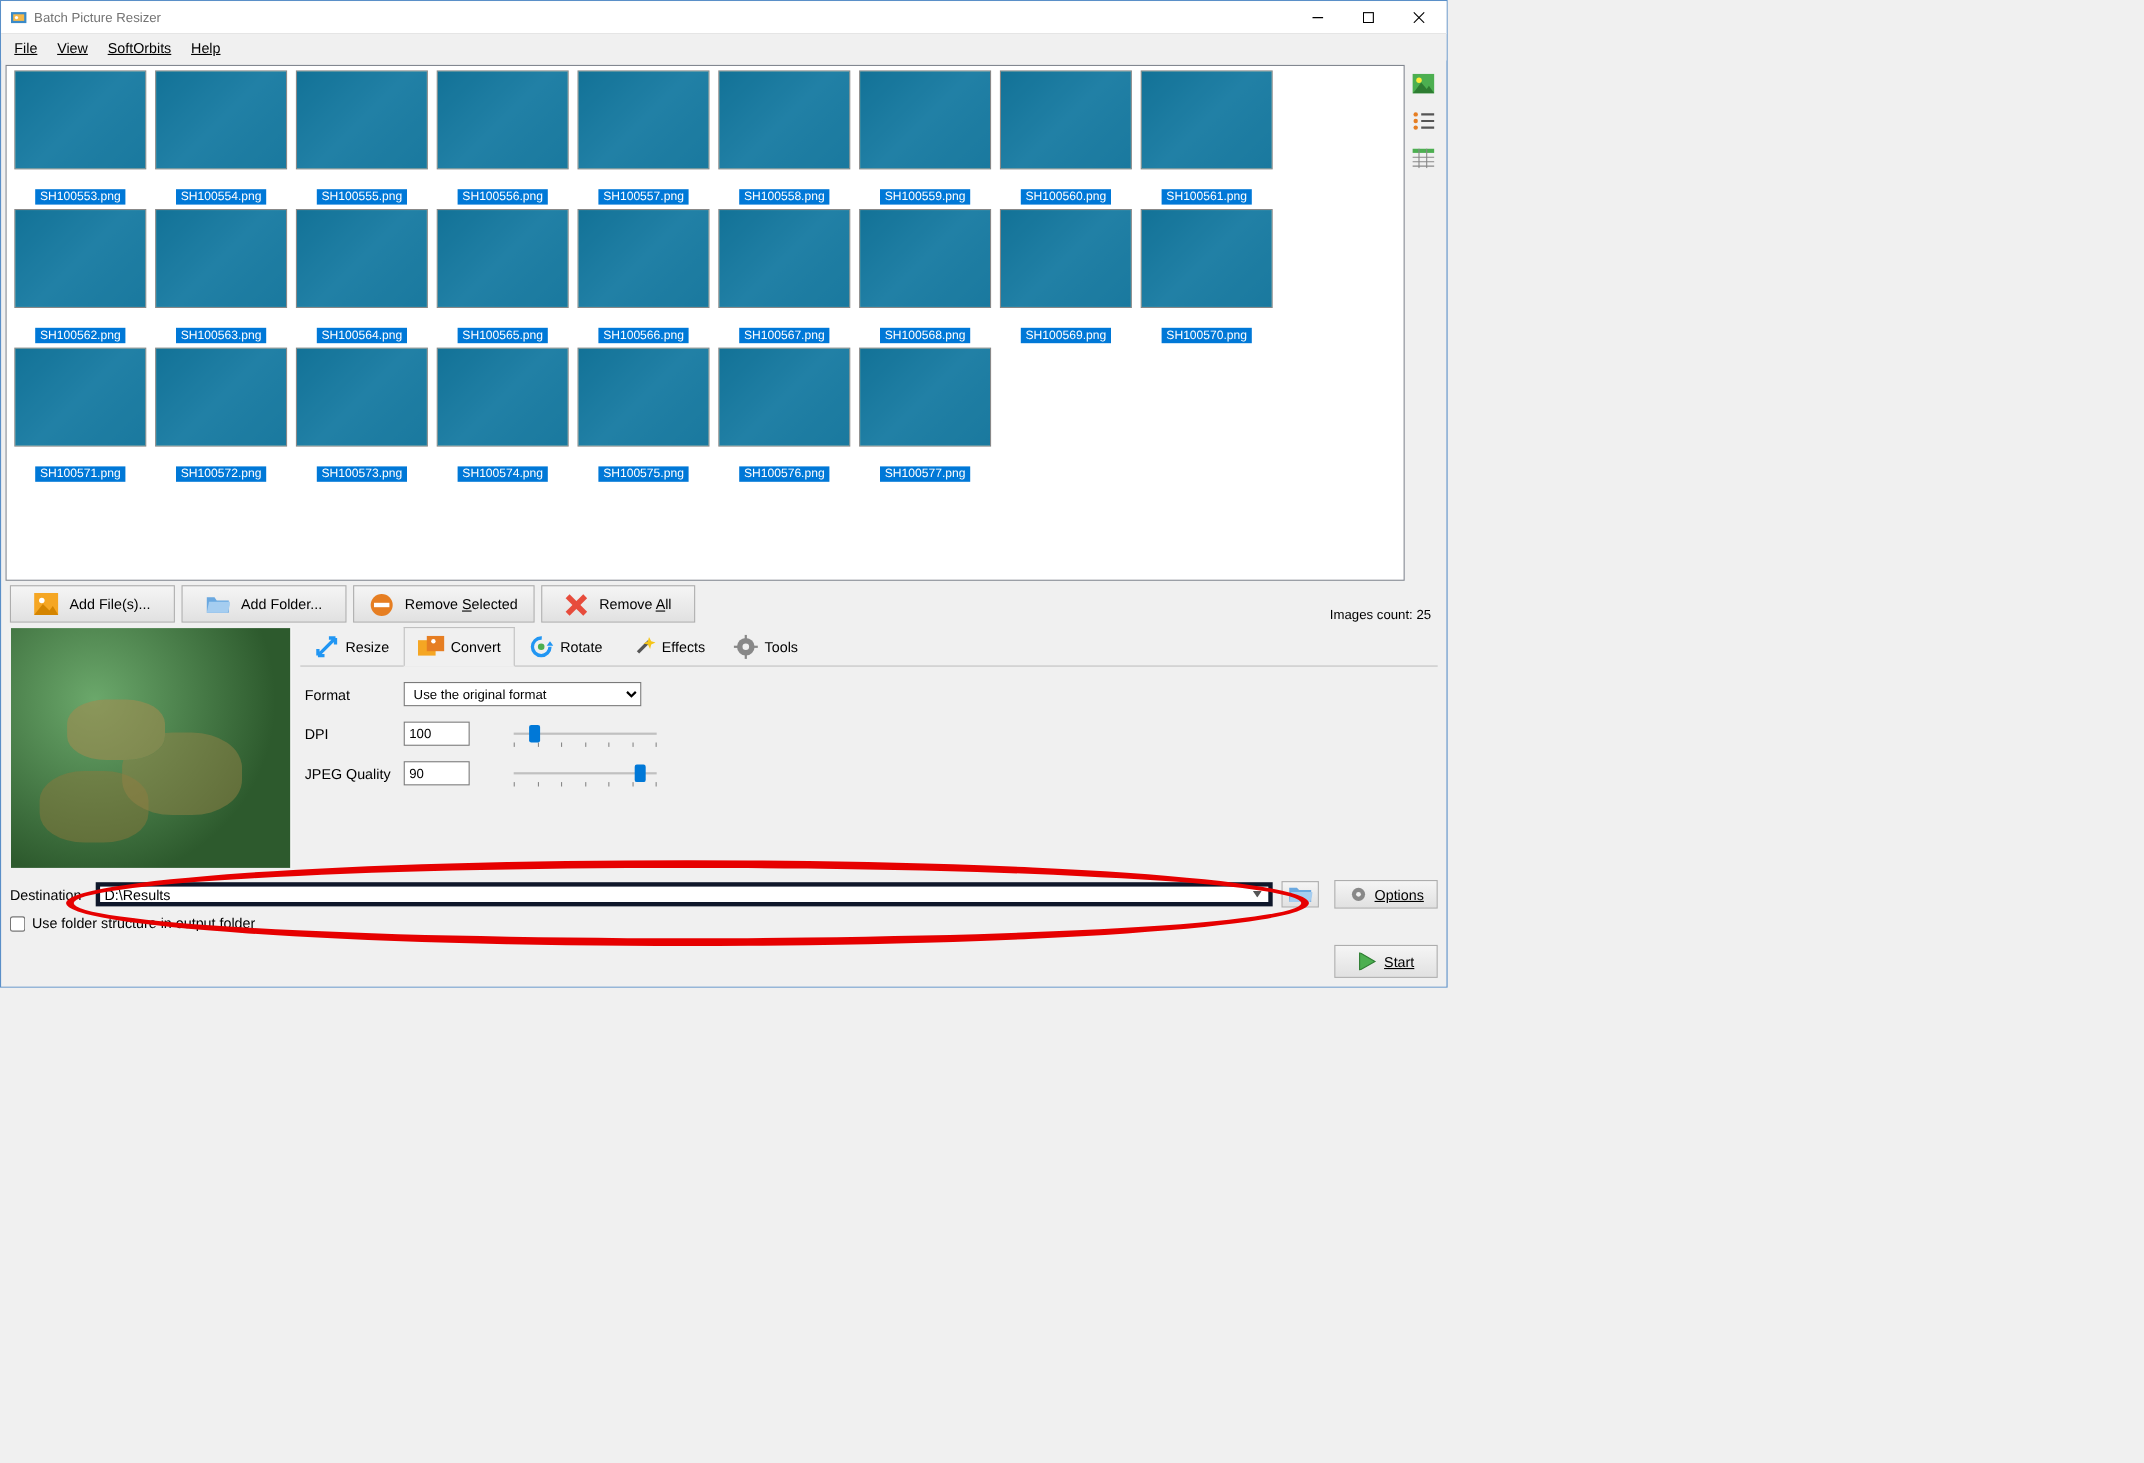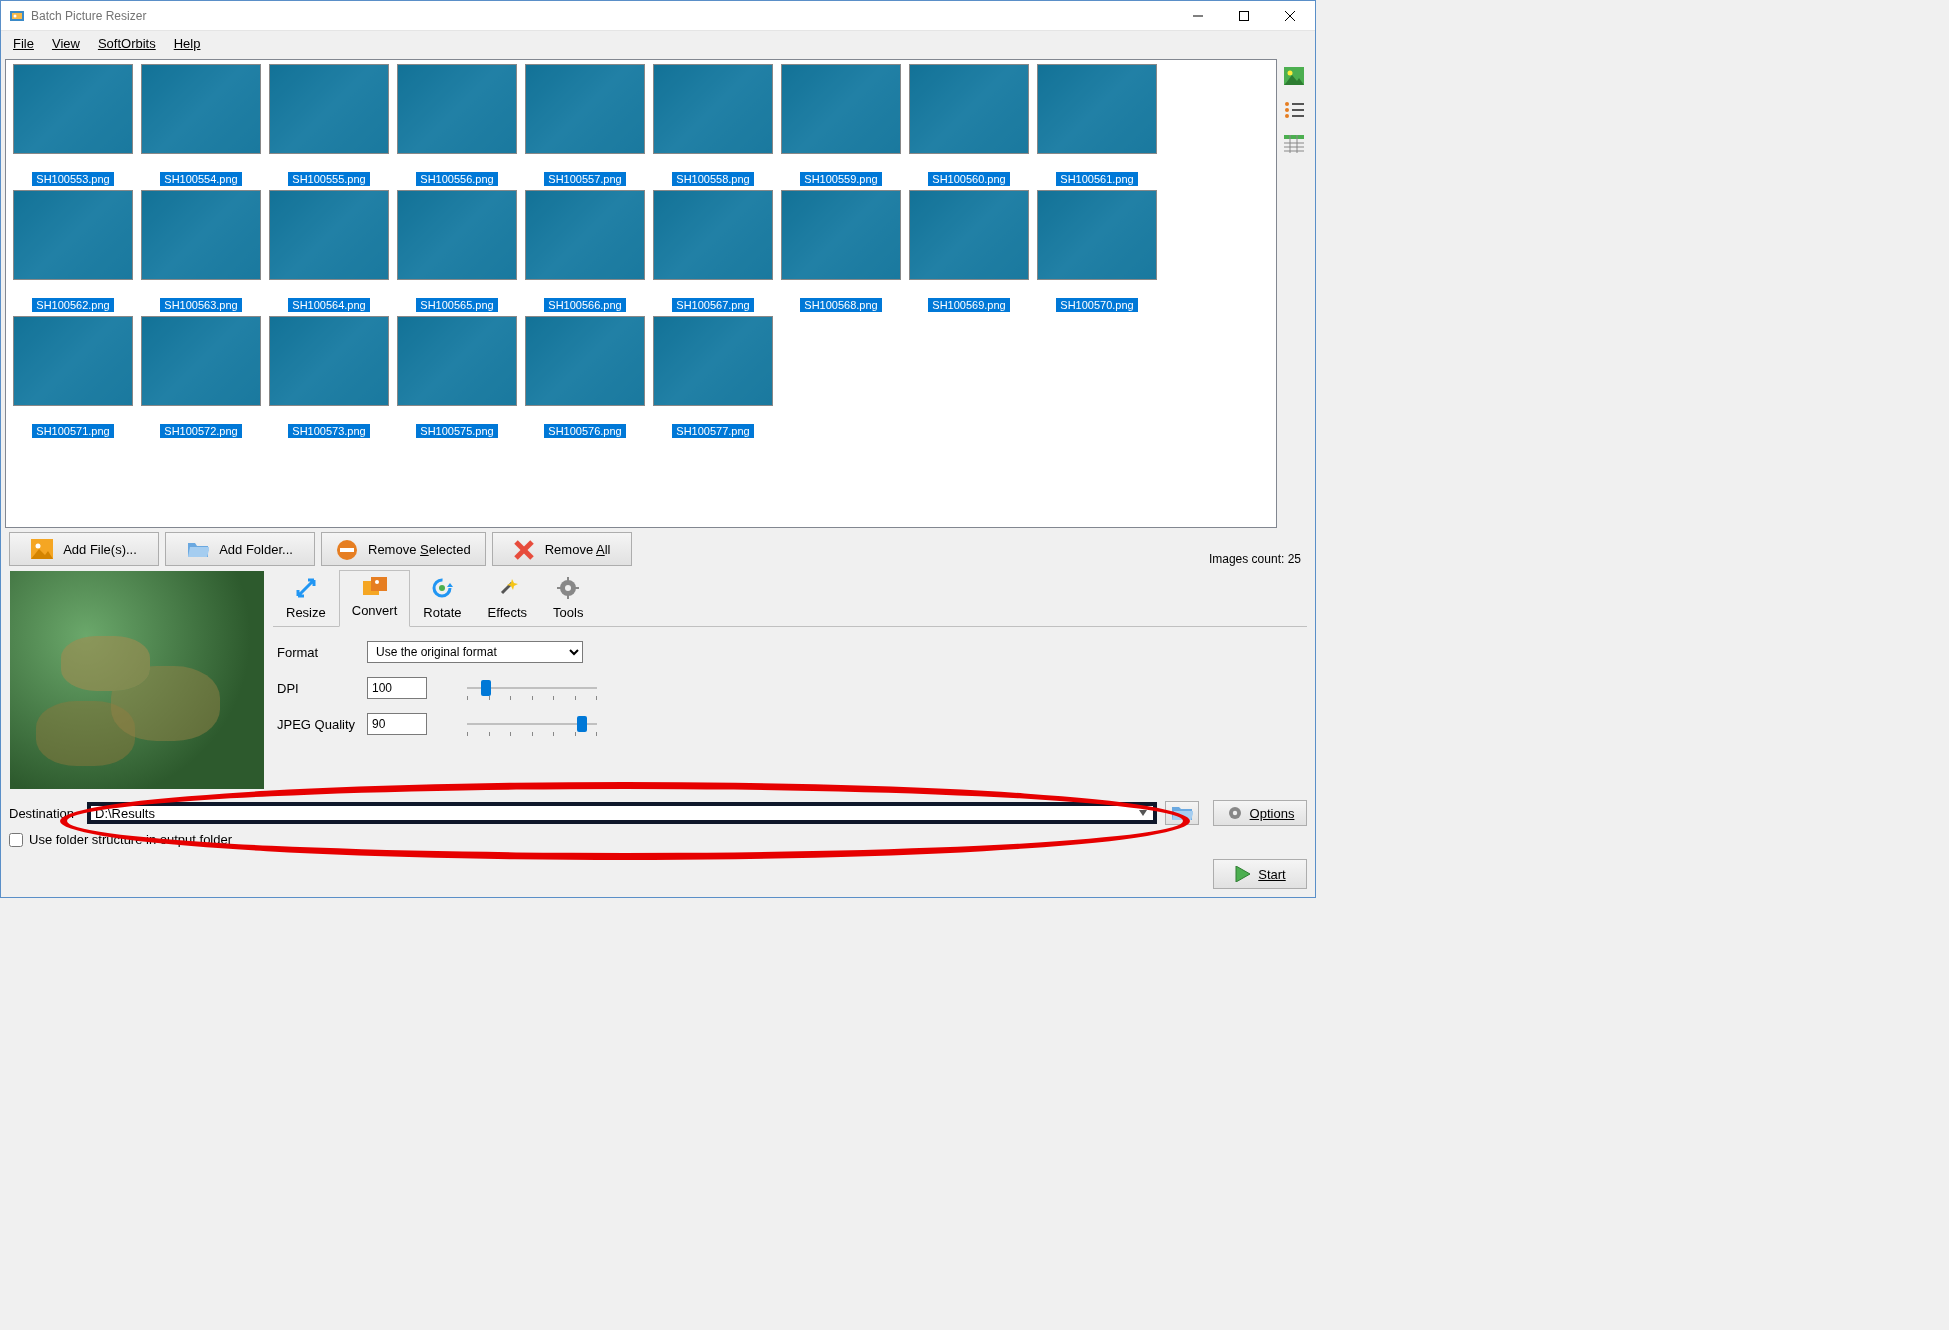--- a/index.html
+++ b/index.html
@@ -31,21 +31,21 @@
 .abtn .icon { width: 22px; height: 20px; }
 .abtn .lbl .ul { text-decoration: underline; }
 .count { margin-left: auto; font-size: 12px; padding-right: 6px;}
 
 .lower { display: flex; padding: 0 8px; gap: 8px; }
 .preview { width: 256px; height: 220px; background: #fff; border: 1px solid #f0f0f0; position: relative; overflow: hidden;}
 .preview .pimg { position: absolute; inset: 0; background: radial-gradient(circle at 30% 30%, #6ba86b, #2d5a2d 70%); }
 .preview .pimg::after { content:""; position:absolute; left:20%; top:30%; width:35%; height:25%; background:rgba(160,140,80,.6); border-radius:40%; box-shadow: 60px 40px 0 10px rgba(150,130,70,.5), -20px 70px 0 5px rgba(140,120,60,.5);}
 .tabs-panel { flex: 1; display: flex; flex-direction: column; }
 .tabs { display: flex; border-bottom: 1px solid #c0c0c0; }
-.tab { display: flex; align-items: center; gap: 6px; padding: 6px 12px; border: 1px solid transparent; border-bottom:none; cursor: default; flex-direction: column;}
+.tab { display: flex; align-items: center; gap: 6px; padding: 6px 12px; border: 1px solid transparent; border-bottom:none; cursor: default;}
 .tab.active { background: #f0f0f0; border-color: #c0c0c0; border-bottom: 1px solid #f0f0f0; margin-bottom: -1px;}
 .tab-body { padding: 14px 4px; }
 .form-row { display: flex; align-items: center; margin-bottom: 14px; }
 .form-row .lbl { width: 90px; }
 .form-row select, .form-row input[type=text] { height: 22px; border: 1px solid #7a7a7a; background: #fff; padding: 0 4px; font-size: 12px;}
 .form-row select { width: 216px; }
 .form-row input[type=text] { width: 60px; }
 .slider { position: relative; width: 130px; height: 20px; margin-left: 40px; }
 .slider .track { position: absolute; top: 9px; left: 0; right: 0; height: 2px; background: #c0c0c0;}
 .slider .ticks { position: absolute; bottom: -2px; left: 0; right: 0; display: flex; justify-content: space-between;}
@@ -250,20 +250,27 @@
               <div class="overlay"></div>
             </div>
             <span class="cap">SH100572.png</span>
           </div>
           <div class="thumb">
             <div class="img">
               <div class="fill"></div>
               <div class="overlay"></div>
             </div>
             <span class="cap">SH100573.png</span>
+          </div>
+          <div class="thumb">
+            <div class="img">
+              <div class="fill"></div>
+              <div class="overlay"></div>
+            </div>
+            <span class="cap">SH100574.png</span>
           </div>
           <div class="thumb">
             <div class="img">
               <div class="fill"></div>
               <div class="overlay"></div>
             </div>
             <span class="cap">SH100575.png</span>
           </div>
           <div class="thumb">
             <div class="img">

